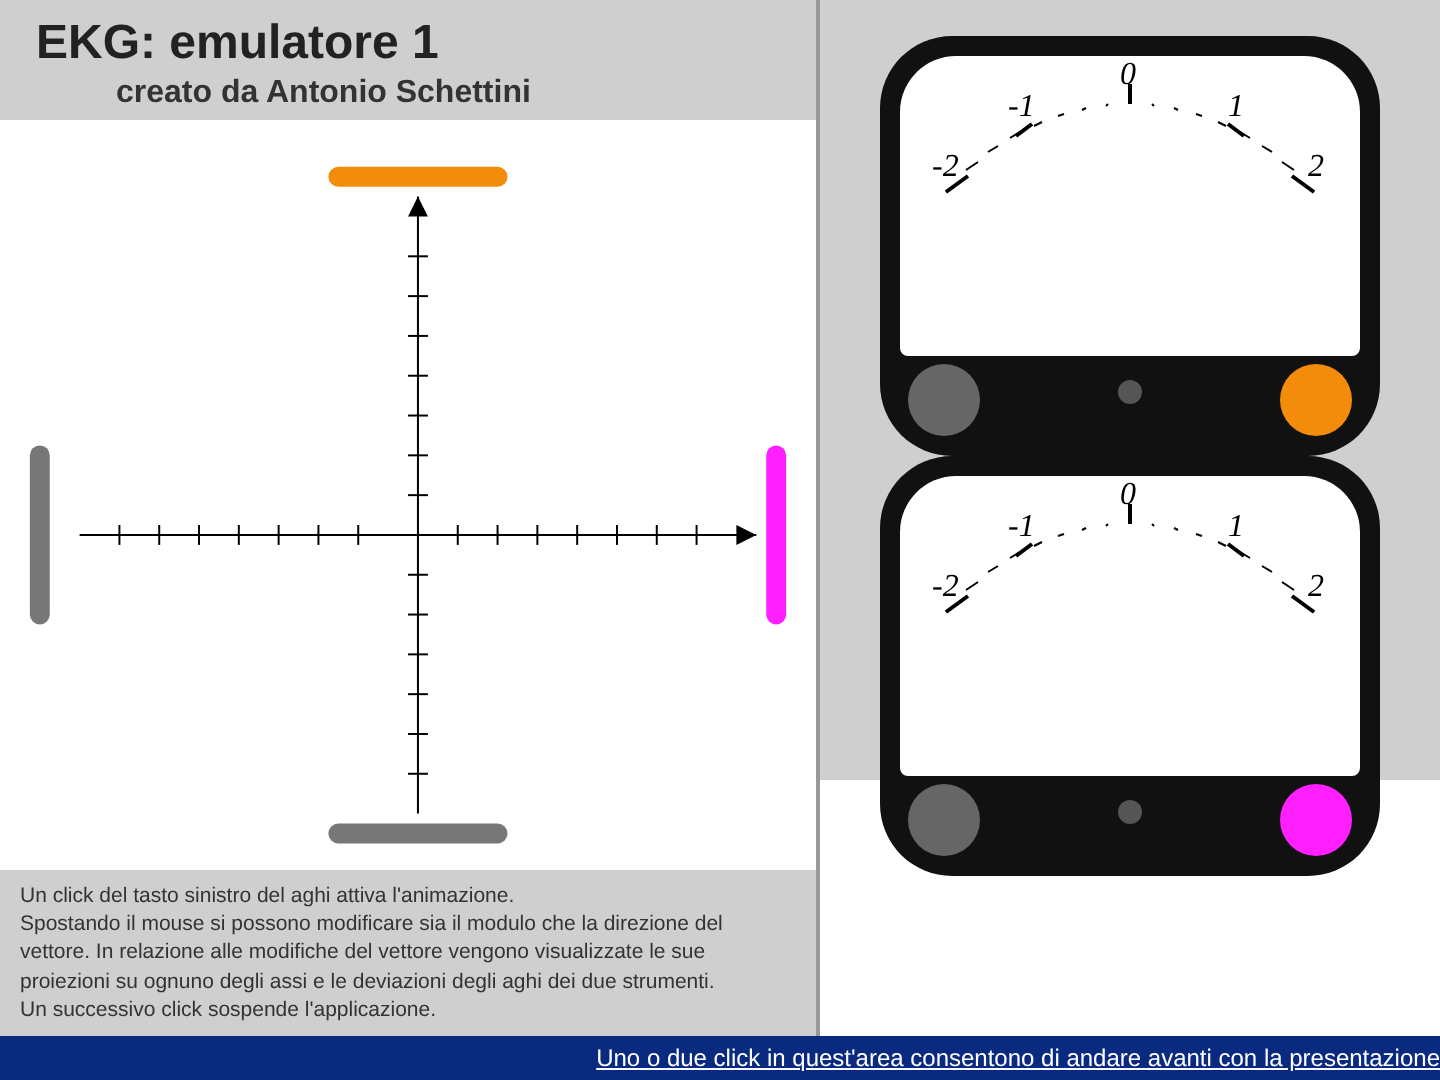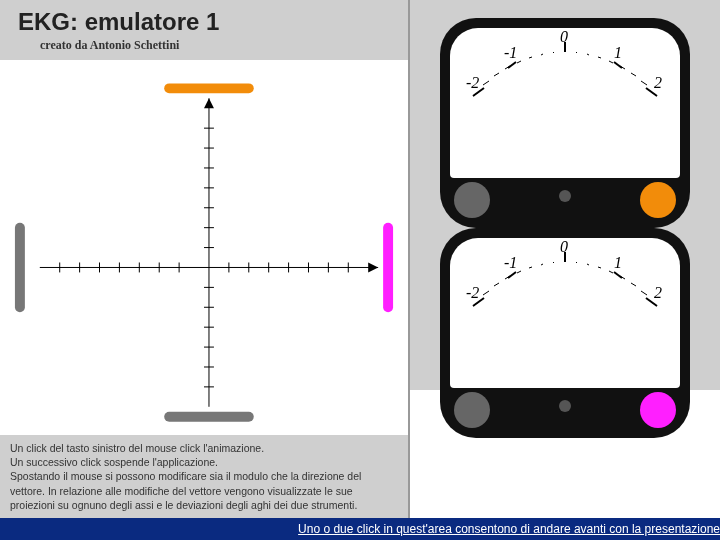--- a/index.html
+++ b/index.html
@@ -1,21 +1,21 @@
 <!DOCTYPE html>
 <html><head>
 <meta charset="utf-8">
 <style>
   * { box-sizing: border-box; margin: 0; padding: 0; }
   body { width: 720px; height: 540px; overflow: hidden; font-family: Arial, Helvetica, sans-serif; background: #fff; position: relative; }
   .main { width: 720px; height: 390px; display: flex; background: #fca5a5; }
   .left-panel { width: 410px; height: 518px; border-right: 2px solid #999; display: flex; flex-direction: column; }
   .header { height: 60px; background: #cfcfcf; padding: 8px 0 0 18px; }
   .header h1 { font-size: 24px; font-weight: bold; color: #222; }
-  .header .subtitle { font-size: 12px; font-weight: bold; color: #333; margin-top: 2px; margin-left: 22px; font-family: Liberation Serif, serif; }
+  .header .subtitle { font-size: 16px; font-weight: bold; color: #333; margin-top: 2px; margin-left: 40px; }
   .plot-area { flex: 1; background: #fff; position: relative; }
   .plot-svg { width: 100%; height: 100%; }
   .instructions { background: #cfcfcf; padding: 6px 10px 6px 10px; font-size: 10.5px; color: #333; line-height: 1.35; }
   .right-panel { flex: 1; background: #cfcfcf; display: flex; flex-direction: column; align-items: center; justify-content: space-around; padding: 18px 0; }
   .gauge-box { width: 250px; height: 210px; position: relative; }
   .gauge-outer { width: 250px; height: 210px; background: #111; border-radius: 36px; position: relative; }
   .gauge-face { position: absolute; top: 10px; left: 10px; width: 230px; height: 150px; background: #fff; border-radius: 28px 28px 4px 4px; }
   .gauge-svg { width: 100%; height: 100%; }
   .gauge-knob-l { position: absolute; bottom: 10px; left: 14px; width: 36px; height: 36px; border-radius: 50%; background: #666; }
   .gauge-dot { position: absolute; bottom: 26px; left: 50%; transform: translateX(-50%); width: 12px; height: 12px; border-radius: 50%; background: #555; }
@@ -75,23 +75,23 @@
         </g>
 
         <line class="cap" x1="170" y1="20" x2="250" y2="20" stroke-width="10" stroke="#f28c0a"></line>
         <line class="cap" x1="390" y1="160" x2="390" y2="240" stroke-width="10" stroke="#ff1fff"></line>
         <line class="cap" x1="170" y1="350" x2="250" y2="350" stroke-width="10" stroke="#777"></line>
         <line class="cap" x1="20" y1="160" x2="20" y2="240" stroke-width="10" stroke="#777"></line>
       </svg>
     </div>
 
     <div class="instructions">
-      <div>Un click del tasto sinistro del mouse click l'animazione.</div>
+      <div>Un click del tasto sinistro del aghi attiva l'animazione.</div>
+      <div>Spostando il mouse si possono modificare sia il modulo che la direzione del vettore. In relazione alle modifiche del vettore vengono visualizzate le sue proiezioni su ognuno degli assi e le deviazioni degli aghi dei due strumenti.</div>
       <div>Un successivo click sospende l'applicazione.</div>
-      <div>Spostando il mouse si possono modificare sia il modulo che la direzione del vettore. In relazione alle modifiche del vettore vengono visualizzate le sue proiezioni su ognuno degli assi e le deviazioni degli aghi dei due strumenti.</div>
     </div>
   </div>
 
   <div class="right-panel">
 
     <div class="gauge-box">
       <div class="gauge-outer">
         <div class="gauge-face">
           <svg class="gauge-svg" viewBox="0 0 230 150">
             <path d="M 20 70 A 160 160 0 0 1 210 70" fill="none" stroke="none"></path>

